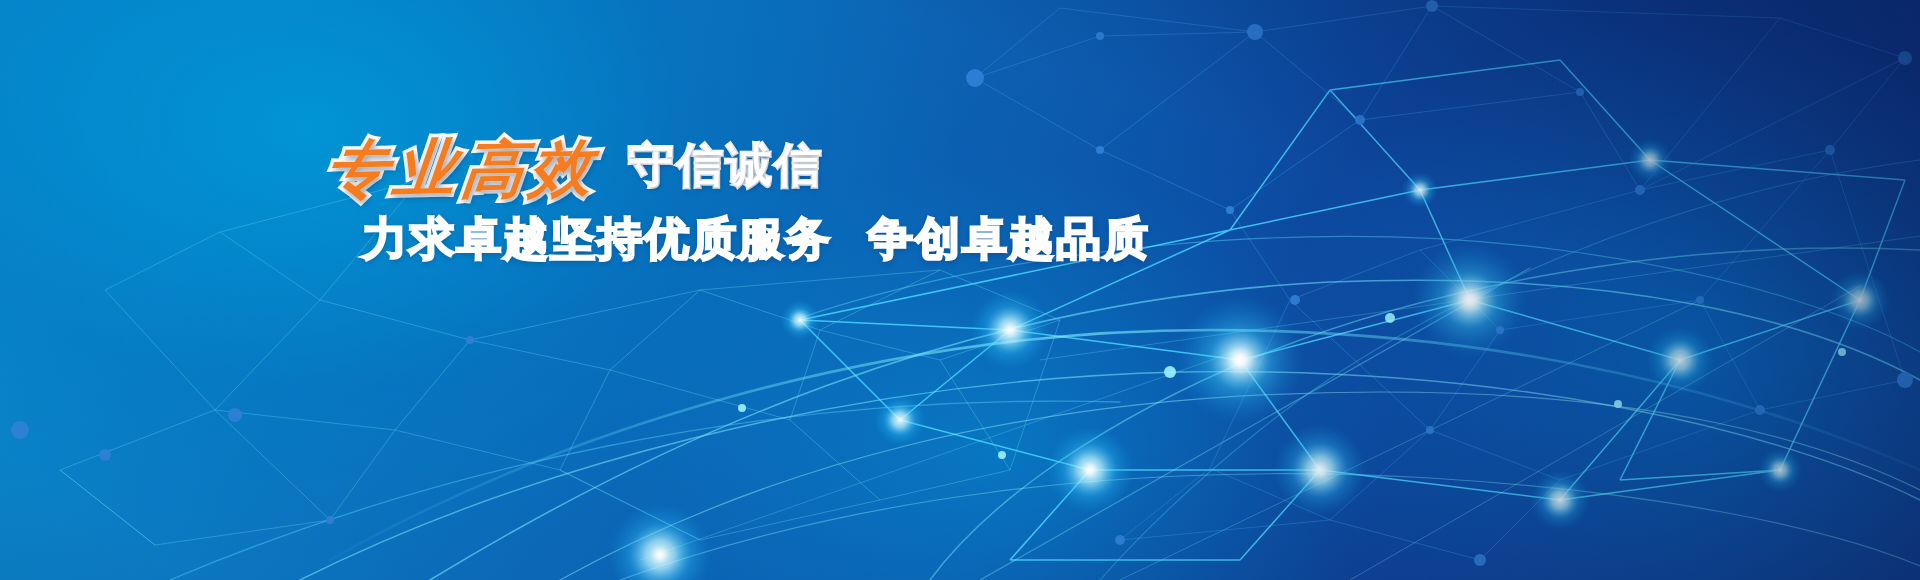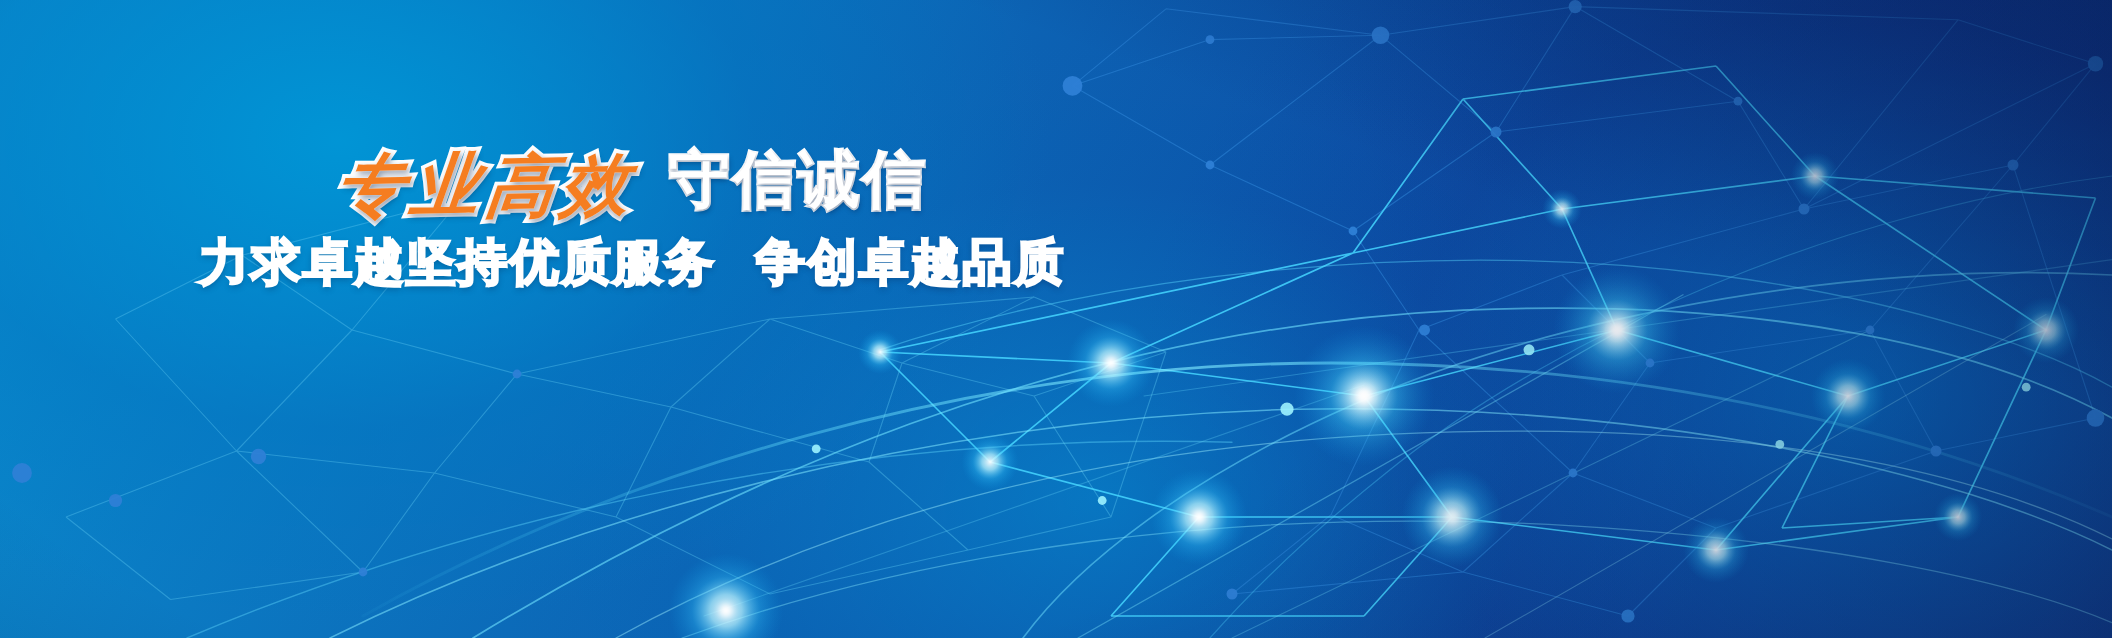--- a/index.html
+++ b/index.html
@@ -74,21 +74,21 @@
       2px 3px 6px rgba(2,28,72,0.45);
     transform: skewX(-7deg) rotate(-1.2deg);
     vertical-align: middle;
   }
 
   .headline-white {
     display: inline-block;
     margin-left: 30px;
     font-family: "DejaVu Sans", "Liberation Sans", sans-serif;
     font-weight: bold;
-    font-size: 56px;
+    font-size: 46px;
     letter-spacing: 3px;
     color: #ffffff;
     -webkit-text-stroke: 3px #ffffff;
     paint-order: stroke fill;
     text-shadow: 1px 2px 5px rgba(2,28,72,0.40);
     vertical-align: middle;
     position: relative;
     top: -4px;
   }
 
@@ -97,20 +97,21 @@
     margin-top: 14px;
     white-space: nowrap;
     font-family: "DejaVu Sans", "Liberation Sans", sans-serif;
     font-weight: bold;
     font-size: 45px;
     letter-spacing: 2px;
     line-height: 1.1;
     color: transparent;
     -webkit-text-stroke: 2.4px #ffffff;
     text-shadow: 0 2px 6px rgba(2,24,66,0.35);
+    text-align: right;
   }
   .line2 .gap { letter-spacing: 20px; }
 </style>
 </head>
 <body>
 
 <div id="banner">
 
   <svg id="netsvg" viewBox="0 0 1920 580" preserveAspectRatio="none">
     <defs>

